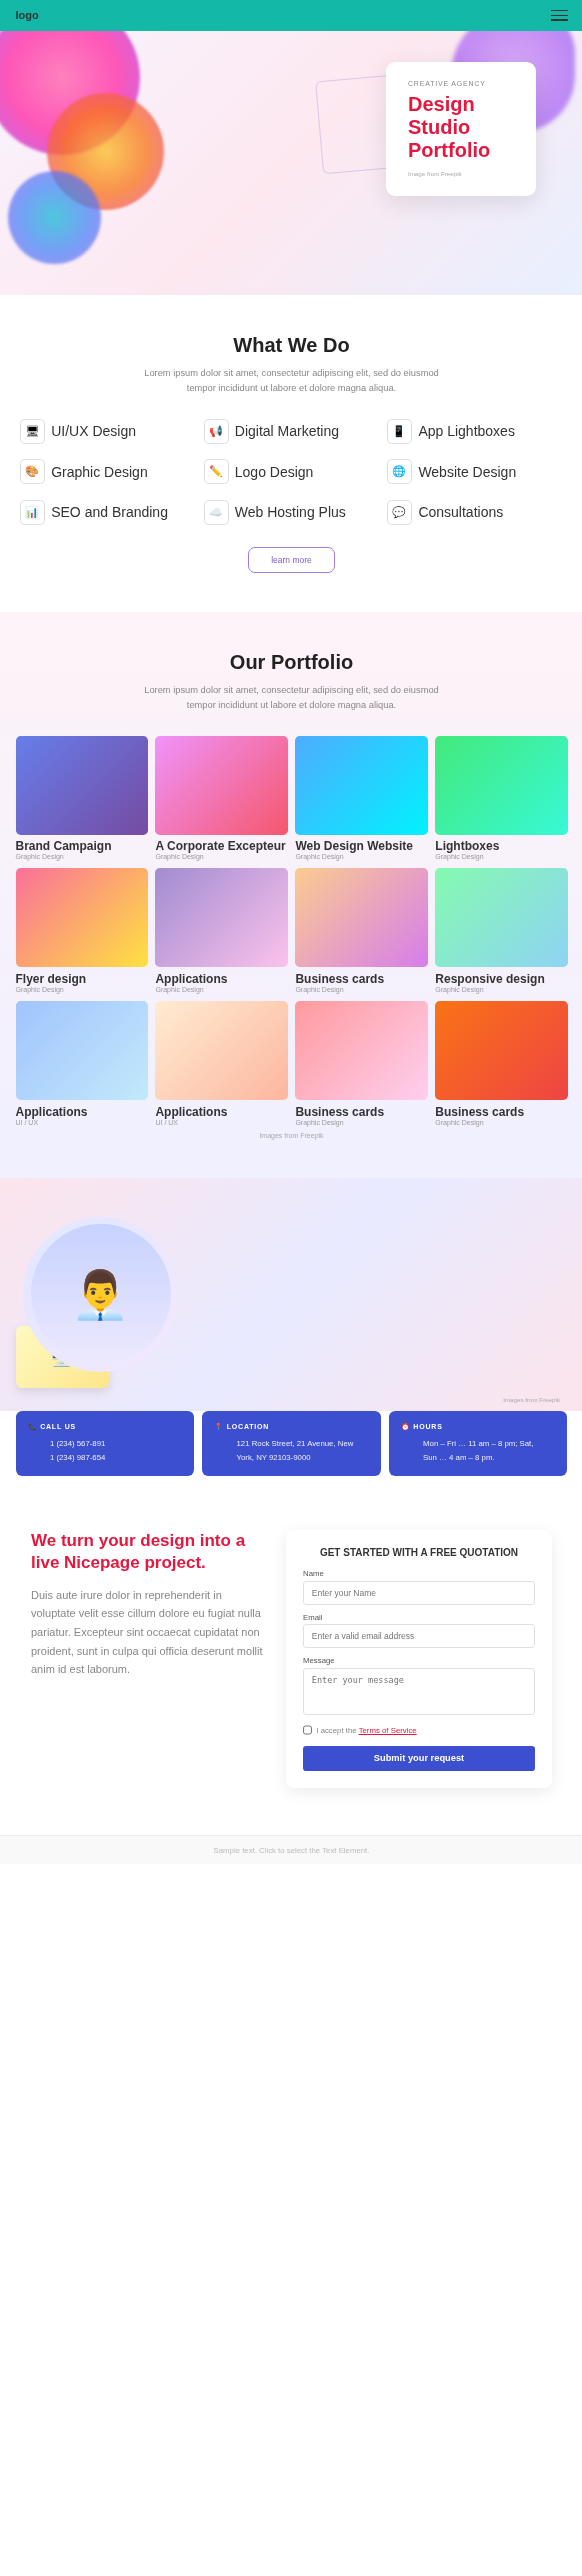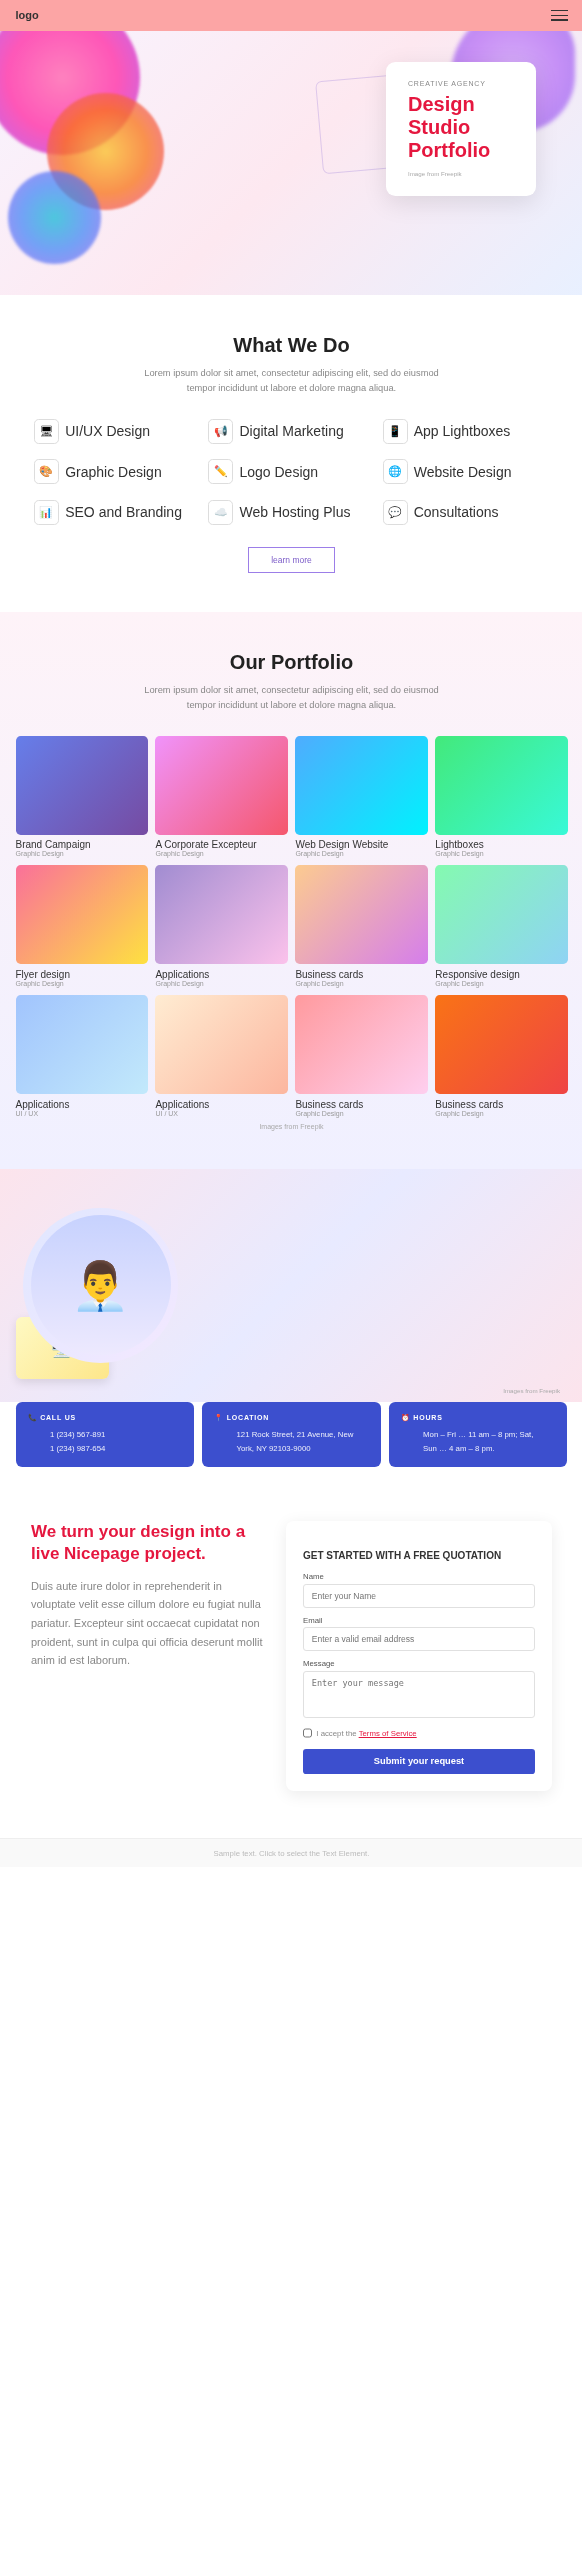--- a/index.html
+++ b/index.html
@@ -1,52 +1,52 @@
 <!DOCTYPE html>
 <html style="font-size:12.4px"><head>
   <meta charset="utf-8">
   <style>
     * { margin: 0; padding: 0; box-sizing: border-box; }
     body { font-family: 'Segoe UI', Arial, sans-serif; width: 583px; background: #fff; overflow-x: hidden; }
 
     
-    .nav { display: flex; justify-content: space-between; align-items: center; padding: 9.3px 15.5px; background: #fca5a5; position: relative; z-index: 10; }
+    .nav { display: flex; justify-content: space-between; align-items: center; padding: 9.3px 15.5px; background: #14b8a6; position: relative; z-index: 10; }
     .nav-logo { font-weight: 700; font-size: 11px; color: #333; }
     .nav-menu { display: flex; flex-direction: column; gap: 3.1px; cursor: pointer; }
     .nav-menu span { width: 17px; height: 1.6px; background: #333; display: block; }
 
     
     .hero { position: relative; height: 264px; background: linear-gradient(135deg, #f8f4ff 0%, #fde8f0 50%, #e8f0ff 100%); overflow: hidden; }
     .hero-blob1 { position: absolute; width: 155px; height: 155px; border-radius: 50%; background: radial-gradient(circle, #ff6eb4, #ff3cac, #a855f7); top: -31px; left: -15.5px; opacity: 0.85; filter: blur(1.6px); }
     .hero-blob2 { position: absolute; width: 117px; height: 117px; border-radius: 50%; background: radial-gradient(circle, #fbbf24, #f97316, #ec4899); top: 62px; left: 47px; opacity: 0.75; filter: blur(0.8px); }
     .hero-blob3 { position: absolute; width: 93px; height: 93px; border-radius: 50%; background: radial-gradient(circle, #06b6d4, #3b82f6, #8b5cf6); top: 140px; left: 7.8px; opacity: 0.7; filter: blur(1.6px); }
     .hero-blob4 { position: absolute; width: 124px; height: 124px; border-radius: 60% 40% 50% 50%; background: radial-gradient(circle, #c084fc, #a855f7, #7c3aed); top: -23px; right: 7.8px; opacity: 0.6; filter: blur(2.3px); }
     .hero-card { position: absolute; right: 47px; top: 31px; background: #fff; border-radius: 9.3px; padding: 18.6px 22px; width: 150px; box-shadow: 0 6.2px 25px rgba(0,0,0,0.1); }
     .hero-card-sub { font-size: 7px; color: #888; letter-spacing: 0.8px; text-transform: uppercase; margin-bottom: 6.2px; }
     .hero-card-title { font-size: 20px; font-weight: 800; color: #e5173f; line-height: 1.15; }
     .hero-card-img-credit { font-size: 6.2px; color: #aaa; margin-top: 7.8px; }
     .hero-line-decor { position: absolute; right: 186px; top: 47px; width: 78px; height: 93px; border: 1.6px solid rgba(150,120,220,0.3); border-radius: 6.2px; transform: rotate(-5deg); }
 
     
-    .section-what { padding: 39px 34px; text-align: center; background: #fff; }
+    .section-what { padding: 39px 20px; text-align: center; background: #fff; }
     .section-title { font-size: 20px; font-weight: 700; color: #222; margin-bottom: 9.3px; }
     .section-sub { font-size: 9.3px; color: #888; max-width: 311px; margin: 0 auto 23px; line-height: 1.6; }
     .services-grid { display: grid; grid-template-columns: repeat(3, 1fr); gap: 15.5px 7.8px; margin-bottom: 22px; }
     .service-item { display: flex; align-items: center; gap: 6.2px; }
     .service-icon { width: 25px; height: 25px; border: 1.2px solid #ddd; border-radius: 4.7px; display: flex; align-items: center; justify-content: center; font-size: 11px; flex-shrink: 0; }
     .service-label { font-size: 14px; font-weight: 400; color: #333; text-align: center; }
-    .learn-more-btn { display: inline-block; padding: 7px 22px; border: 1.2px solid #9c7ee8; border-radius: 0; font-size: 8.5px; color: #7c5cc8; cursor: pointer; background: transparent; }
+    .learn-more-btn { display: inline-block; padding: 7px 22px; border: 1.2px solid #9c7ee8; border-radius: 7px; font-size: 8.5px; color: #7c5cc8; cursor: pointer; background: transparent; }
 
     
     .section-portfolio { padding: 39px 15.5px; background: linear-gradient(180deg, #fef3f8 0%, #f0f0ff 100%); text-align: center; }
     .portfolio-grid { display: grid; grid-template-columns: repeat(4, 1fr); gap: 7.8px; margin-bottom: 6.2px; }
     .portfolio-item { text-align: left; }
     .portfolio-thumb { width: 100%; aspect-ratio: 4/3; border-radius: 4.7px; overflow: hidden; margin-bottom: 4.7px; position: relative; }
     .portfolio-thumb-inner { width: 100%; height: 100%; display: flex; align-items: center; justify-content: center; font-size: 7px; color: #fff; font-weight: 600; }
-    .portfolio-item-title { font-size: 10px; font-weight: 400; color: #333; }
+    .portfolio-item-title { font-size: 12px; font-weight: 700; color: #333; }
     .portfolio-item-cat { font-size: 7px; color: #999; }
     .portfolio-credit { font-size: 7px; color: #aaa; text-align: center; margin-top: 3.1px; }
 
     
     .section-about { padding: 39px 23px; background: linear-gradient(135deg, #fce4ec 0%, #e8eaff 50%, #fce4ec 100%); display: flex; align-items: center; gap: 15.5px; position: relative; min-height: 218px; }
     .about-circle-img { width: 155px; height: 155px; border-radius: 50%; background: linear-gradient(135deg, #e0e7ff, #f3e8ff); overflow: hidden; display: flex; align-items: center; justify-content: center; flex-shrink: 0; position: relative; }
     .about-person { width: 140px; height: 140px; border-radius: 50%; background: linear-gradient(180deg, #c7d2fe 0%, #ede9fe 100%); display: flex; align-items: center; justify-content: center; font-size: 47px; }
     .about-desk-img { position: absolute; bottom: 23px; left: 15.5px; width: 93px; height: 62px; background: linear-gradient(135deg, #fef9c3, #fde68a); border-radius: 6.2px; display: flex; align-items: center; justify-content: center; font-size: 18.6px; box-shadow: 0 3.1px 9.3px rgba(0,0,0,0.1); }
     .about-credit { position: absolute; bottom: 7.8px; right: 23px; font-size: 6.2px; color: #aaa; }
 
@@ -56,21 +56,21 @@
     .contact-card-head { font-size: 7px; font-weight: 700; letter-spacing: 0.8px; text-transform: uppercase; margin-bottom: 6.2px; display: flex; align-items: center; gap: 3.9px; }
     .contact-card-body { font-size: 7.8px; line-height: 1.7; opacity: 0.9; margin-left: 22px; }
 
     
     .section-quote { padding: 31px; }
     .quote-wrapper { display: flex; gap: 23px; align-items: flex-start; }
     .quote-left { flex: 1; }
     .quote-left-title { font-size: 17px; font-weight: 800; color: #e5173f; line-height: 1.3; margin-bottom: 11px; }
     .quote-left-body { font-size: 11px; color: #888; line-height: 1.7; }
     .quote-right { flex: 1; background: #fff; border-radius: 7.8px; padding: 17px; box-shadow: 0 3.1px 15.5px rgba(0,0,0,0.08); }
-    .quote-form-title { font-size: 10px; font-weight: 700; color: #333; margin-bottom: 3.1px; text-align: left; margin-top: 12px; }
+    .quote-form-title { font-size: 10px; font-weight: 700; color: #333; margin-bottom: 3.1px; text-align: center; }
     .form-label { font-size: 7.8px; color: #555; margin-bottom: 2.3px; display: block; }
     .form-input { width: 100%; border: 0.8px solid #e0e0e0; border-radius: 3.1px; padding: 6.2px 7.8px; font-size: 8.5px; color: #888; margin-bottom: 7.8px; outline: none; }
     .form-textarea { width: 100%; border: 0.8px solid #e0e0e0; border-radius: 3.1px; padding: 6.2px 7.8px; font-size: 8.5px; color: #888; height: 47px; resize: none; margin-bottom: 7.8px; outline: none; }
     .form-check { display: flex; align-items: center; gap: 4px; margin-bottom: 11px; }
     .form-check input { width: 9.3px; height: 9.3px; }
     .form-check-label { font-size: 7.8px; color: #888; }
     .form-check-label a { color: #e5173f; }
     .submit-btn { width: 100%; background: #3c4fce; color: #fff; border: none; border-radius: 3.1px; padding: 7.8px; font-size: 9.3px; font-weight: 600; cursor: pointer; }
 
     

